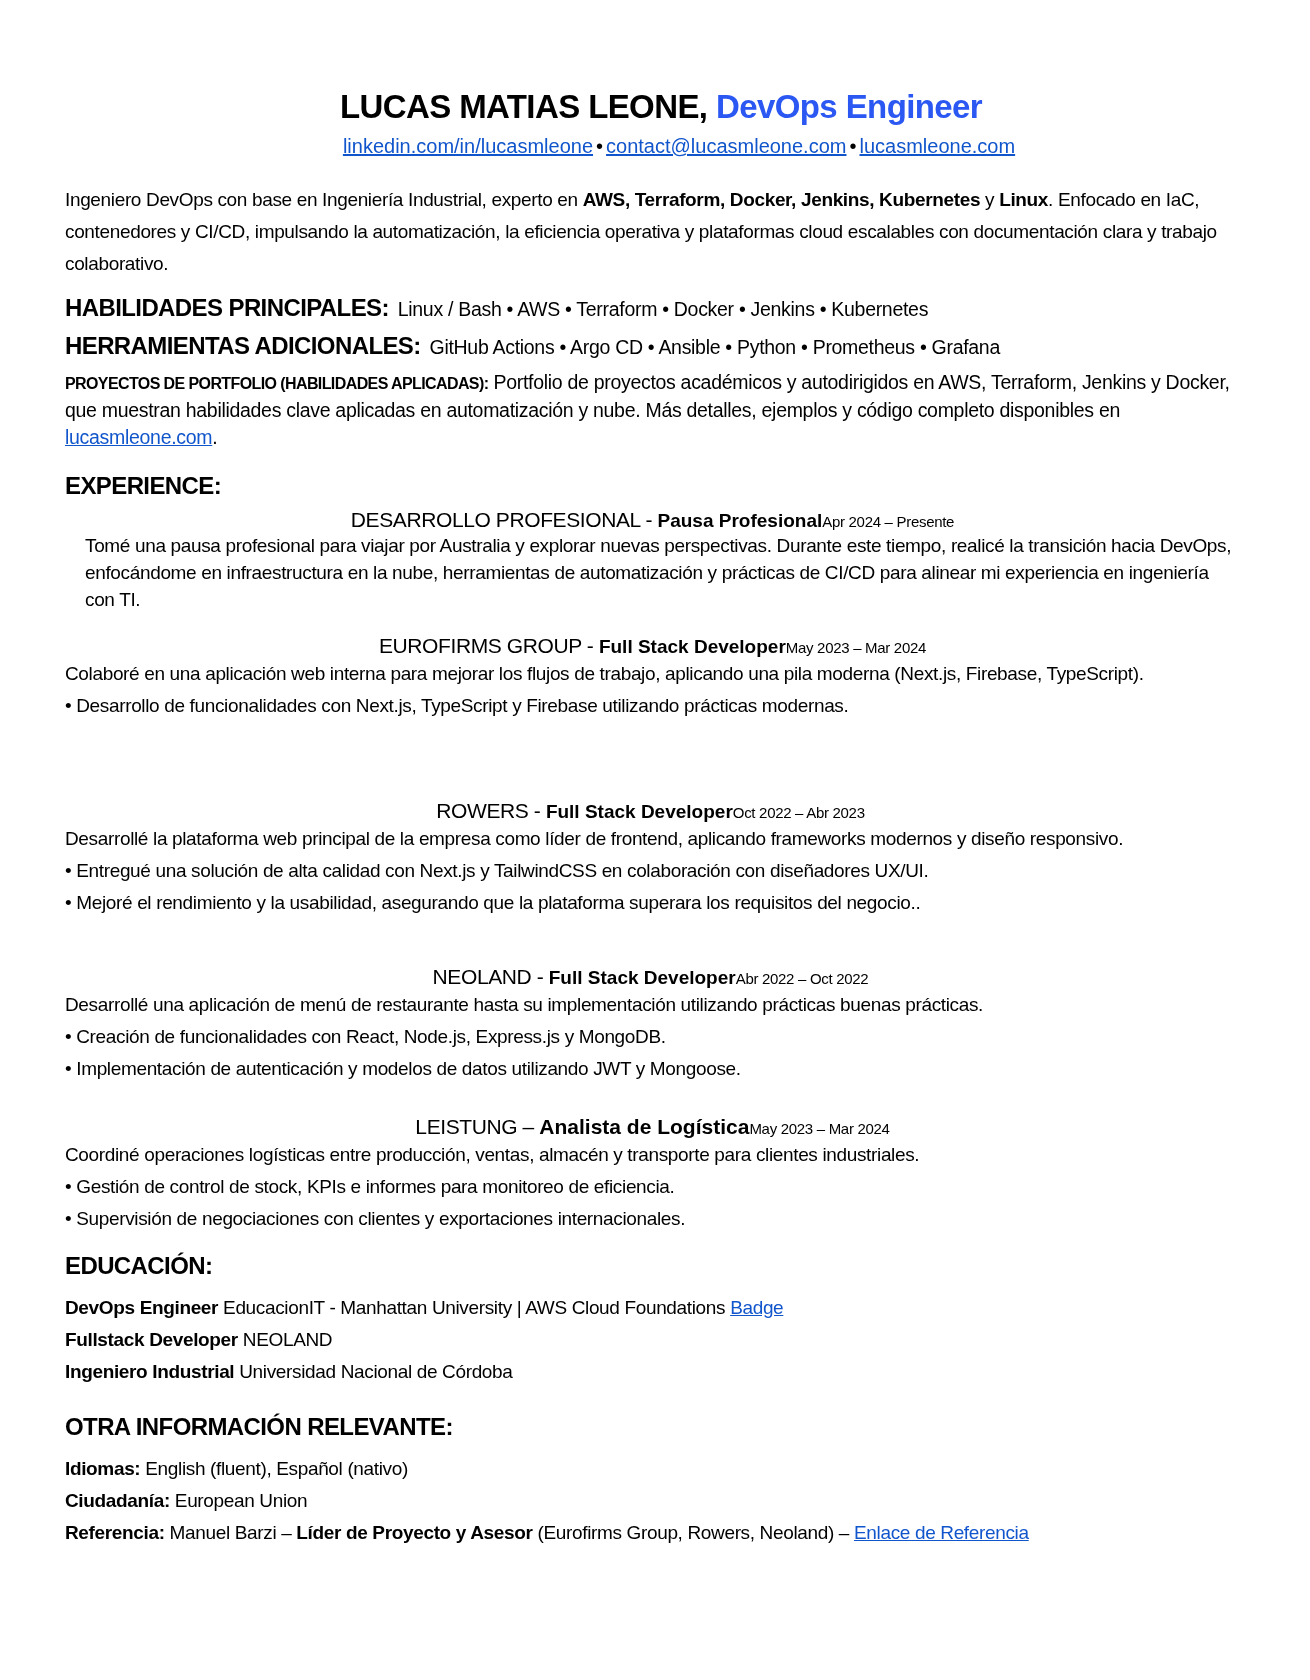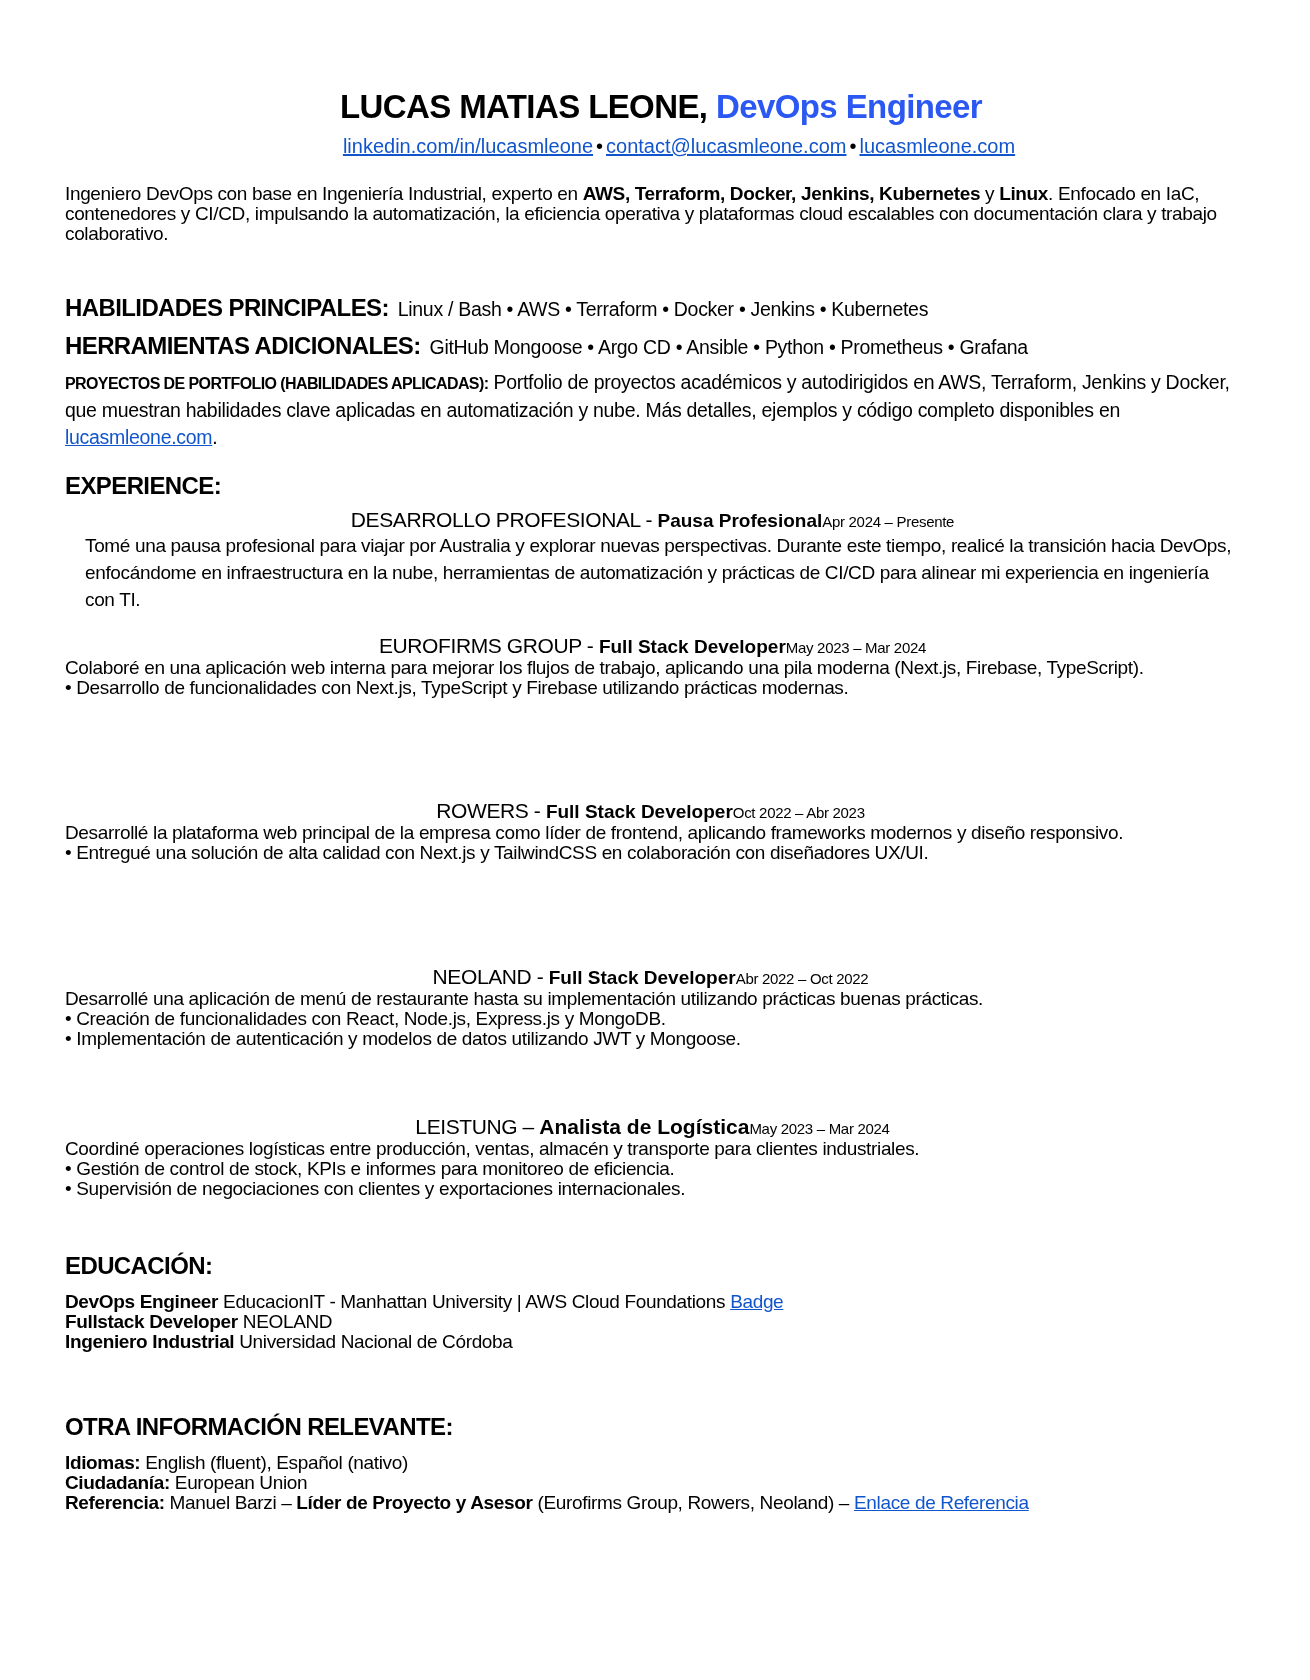--- a/index.html
+++ b/index.html
@@ -8,21 +8,21 @@
   .abs { position: absolute; left: 65px; right: 70px; }
   a, .link { color: #1155cc; text-decoration: underline; cursor: pointer; }
 
   #title { position: absolute; top: 88px; left: 12px; right: 0; text-align: center;
            font-family: "Liberation Sans", sans-serif; font-weight: bold; font-size: 33px; letter-spacing: -0.6px; }
   #title .role { color: #2b57f2; }
   #contacts { position: absolute; top: 135px; left: 0; right: 0; text-align: center;
               font-family: "Liberation Sans", sans-serif; font-size: 20px; padding-left: 48px; }
   #contacts .sep { color: #000; margin: 0 3px; }
 
-  .body-text { font-family: "Liberation Sans", sans-serif; font-size: 19px; line-height: 20px; letter-spacing: -0.35px; }
+  .body-text { font-family: "Liberation Sans", sans-serif; font-size: 19px; line-height: 32px; letter-spacing: -0.35px; }
   .heading { font-family: "Liberation Sans", sans-serif; font-weight: bold; font-size: 24px; letter-spacing: -0.6px; }
   .skill-line { font-family: "Liberation Sans", sans-serif; white-space: nowrap; }
   .skill-line .label { font-weight: bold; font-size: 24px; letter-spacing: -0.6px; }
   .skill-line .vals { font-size: 19.5px; letter-spacing: -0.3px; }
   .roboto { font-family: "Liberation Sans", sans-serif; font-size: 19.5px; line-height: 27px; letter-spacing: -0.3px; }
 
   .job-head { display: flex; justify-content: center; align-items: baseline; white-space: nowrap; }
   .job-head .company { font-family: "Liberation Sans", sans-serif; font-size: 21px; letter-spacing: -0.4px; }
   .job-head .role-b { font-weight: bold; font-size: 19px; }
   .job-head .dates { font-family: "Liberation Sans", sans-serif; font-size: 15px; letter-spacing: -0.3px; }
@@ -44,21 +44,21 @@
   <span>Ingeniero DevOps con base en Ingeniería Industrial, experto en </span><b>AWS, Terraform, Docker, Jenkins, Kubernetes</b><span> y </span><b>Linux</b><span>.</span>
   <span>Enfocado en IaC, contenedores y CI/CD, impulsando la automatización, la eficiencia operativa y plataformas cloud escalables con documentación clara y trabajo colaborativo.</span>
 </div>
 
 <div class="abs skill-line" style="top:294px;">
   <span class="label">HABILIDADES PRINCIPALES:</span>&nbsp;
   <span class="vals">Linux / Bash • AWS • Terraform • Docker • Jenkins • Kubernetes</span>
 </div>
 <div class="abs skill-line" style="top:332px;">
   <span class="label">HERRAMIENTAS ADICIONALES:</span>&nbsp;
-  <span class="vals">GitHub Mongoose •  Argo CD •  Ansible •  Python •  Prometheus •  Grafana</span>
+  <span class="vals">GitHub Actions •  Argo CD •  Ansible •  Python •  Prometheus •  Grafana</span>
 </div>
 <div class="abs roboto" style="top:369px; line-height:27px;">
   <span class="heading" style="font-size:16px;">PROYECTOS DE PORTFOLIO (HABILIDADES APLICADAS):</span>
   <span>Portfolio de proyectos académicos y autodirigidos en AWS, Terraform, Jenkins y Docker, que muestran habilidades clave aplicadas en automatización y nube. Más detalles, ejemplos y código completo disponibles en </span><a>lucasmleone.com</a><span>.</span>
 </div>
 
 <div class="abs heading" style="top:472px;">EXPERIENCE:</div>
 
 <div class="abs" style="top:508px;">
   <div class="job-head">
@@ -77,20 +77,21 @@
   <div class="body-text bullet">Desarrollo de funcionalidades con Next.js, TypeScript y Firebase utilizando prácticas modernas.</div>
 </div>
 
 <div class="abs" style="top:799px;">
   <div class="job-head" style="padding-right:4px;">
     <span><span class="company">ROWERS - </span><span class="role-b sans">Full Stack Developer</span></span>
     <span class="dates">Oct 2022 – Abr 2023</span>
   </div>
   <div class="body-text">Desarrollé la plataforma web principal de la empresa como líder de frontend, aplicando frameworks modernos y diseño responsivo.</div>
   <div class="body-text bullet">Entregué una solución de alta calidad con Next.js y TailwindCSS en colaboración con diseñadores UX/UI.</div>
+  <div class="body-text bullet">Mejoré el rendimiento y la usabilidad, asegurando que la plataforma superara los requisitos del negocio..</div>
 </div>
 
 <div class="abs" style="top:965px;">
   <div class="job-head" style="padding-right:4px;">
     <span><span class="company">NEOLAND - </span><span class="role-b sans">Full Stack Developer</span></span>
     <span class="dates">Abr 2022 – Oct 2022</span>
   </div>
   <div class="body-text">Desarrollé una aplicación de menú de restaurante hasta su implementación utilizando prácticas buenas prácticas.</div>
   <div class="body-text bullet">Creación de funcionalidades con React, Node.js, Express.js y MongoDB.</div>
   <div class="body-text bullet">Implementación de autenticación y modelos de datos utilizando JWT y Mongoose.</div>

